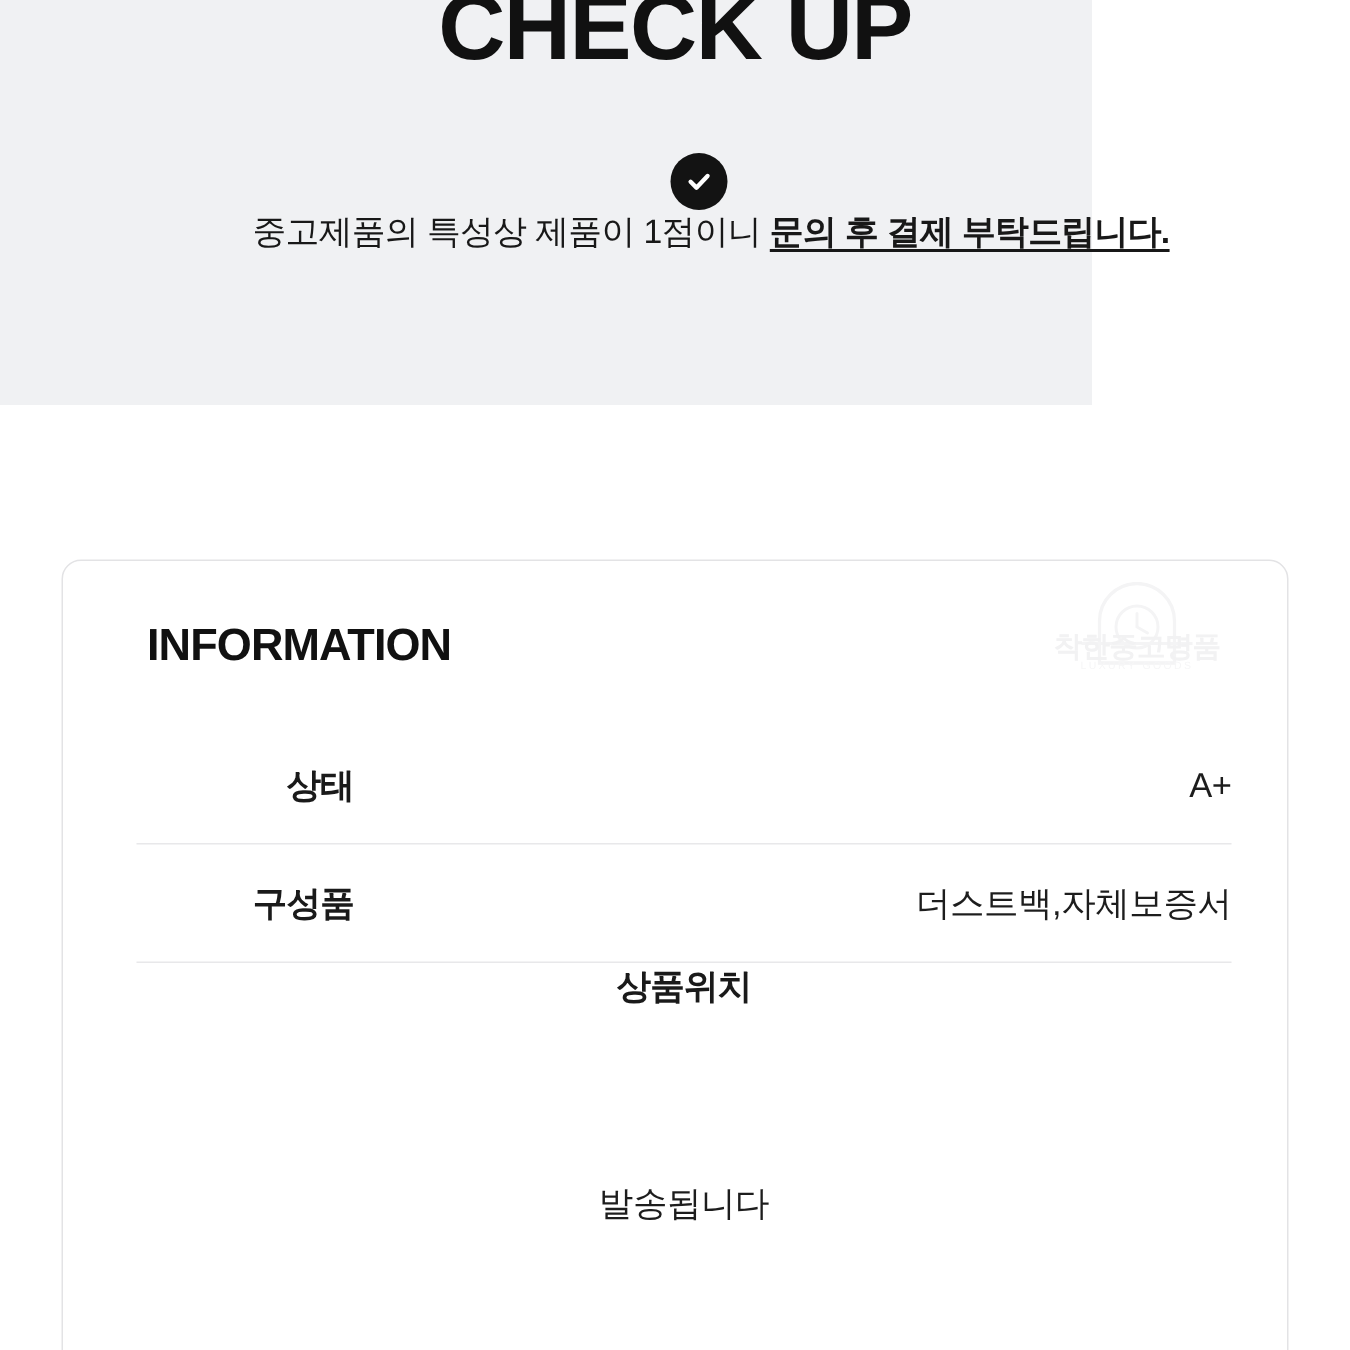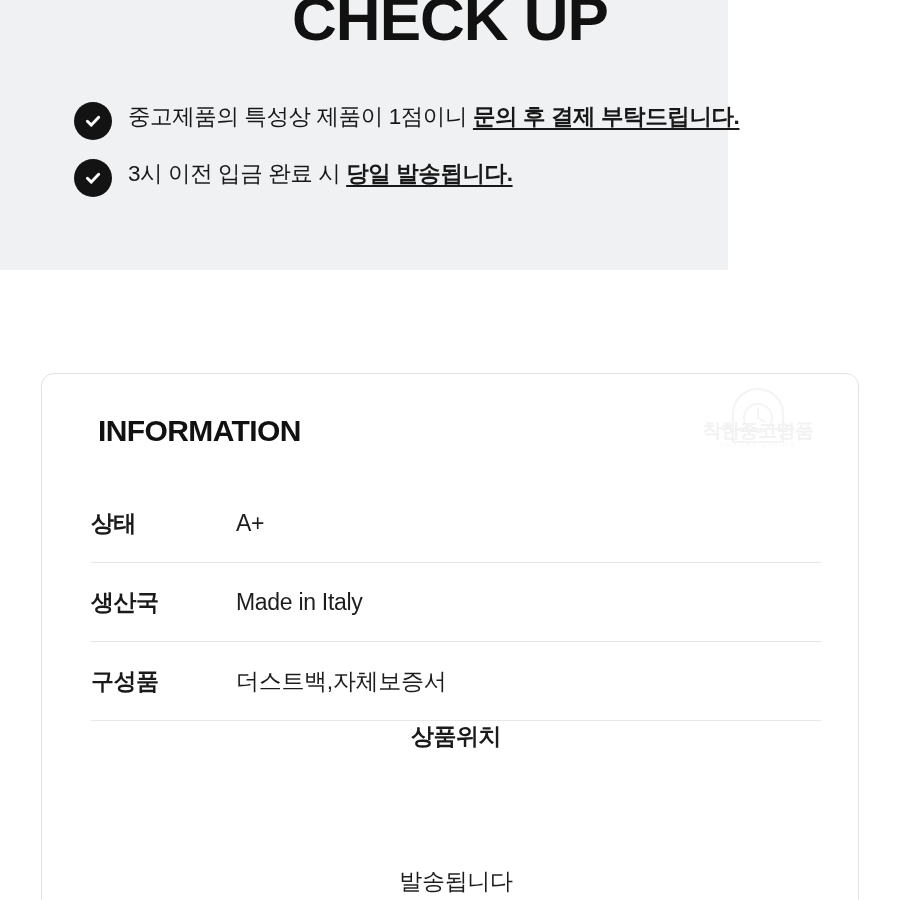--- a/index.html
+++ b/index.html
@@ -35,21 +35,23 @@
 
   .check-list {
     position: absolute;
     left: 74px;
     top: 102px;
     width: 800px;
   }
 
   .check-row {
     display: flex;
+    align-items: center;
     margin-bottom: 19px;
+    flex-direction: column;
   }
 
   .check-icon {
     flex: 0 0 auto;
     width: 38px;
     height: 38px;
     border-radius: 50%;
     background: #131313;
     display: flex;
     align-items: center;
@@ -143,20 +145,21 @@
     position: absolute;
     left: 49px;
     top: 110px;
     width: 730px;
   }
   .info-row {
     display: flex;
     align-items: center;
     height: 79px;
     border-bottom: 1px solid #e8e8ea;
+    text-align: right;
   }
   .info-row:last-child { border-bottom: none; flex-direction: column; }
 
   .info-label {
     flex: 0 0 145px;
     font-size: 23px;
     font-weight: 700;
     color: #1a1a1a;
     letter-spacing: -0.5px;
   }
@@ -179,28 +182,20 @@
 
     <div class="check-row">
       <span class="check-icon">
         <svg width="20" height="20" viewBox="0 0 20 20">
           <path d="M4.4 10.2 L8.3 14.1 L15.7 6.3" fill="none" stroke="#ffffff" stroke-width="2.9" stroke-linecap="round" stroke-linejoin="round"></path>
         </svg>
       </span>
       <span class="check-text"><span>중고제품의 특성상 제품이 1점이니 </span><span class="em">문의 후 결제 부탁드립니다.</span></span>
     </div>
 
-    <div class="check-row">
-      <span class="check-icon">
-        <svg width="20" height="20" viewBox="0 0 20 20">
-          <path d="M4.4 10.2 L8.3 14.1 L15.7 6.3" fill="none" stroke="#ffffff" stroke-width="2.9" stroke-linecap="round" stroke-linejoin="round"></path>
-        </svg>
-      </span>
-      <span class="check-text"><span>3시 이전 입금 완료 시 </span><span class="em">당일 발송됩니다.</span></span>
-    </div>
 
   </div>
 </div>
 
 <div class="white-gap"></div>
 
 <div class="info-card">
 
   <div class="info-heading">INFORMATION</div>
 
@@ -215,24 +210,20 @@
     <div class="brand-sub">LUXURY GOODS</div>
   </div>
 
   <div class="info-table">
 
     <div class="info-row">
       <div class="info-label">상태</div>
       <div class="info-value">A+</div>
     </div>
 
-    <div class="info-row">
-      <div class="info-label">생산국</div>
-      <div class="info-value">Made in Italy</div>
-    </div>
 
 
     <div class="info-row">
       <div class="info-label">구성품</div>
       <div class="info-value">더스트백,자체보증서</div>
     </div>
 
     <div class="info-row">
       <div class="info-label">상품위치</div>
       <div class="info-value">발송됩니다</div>

